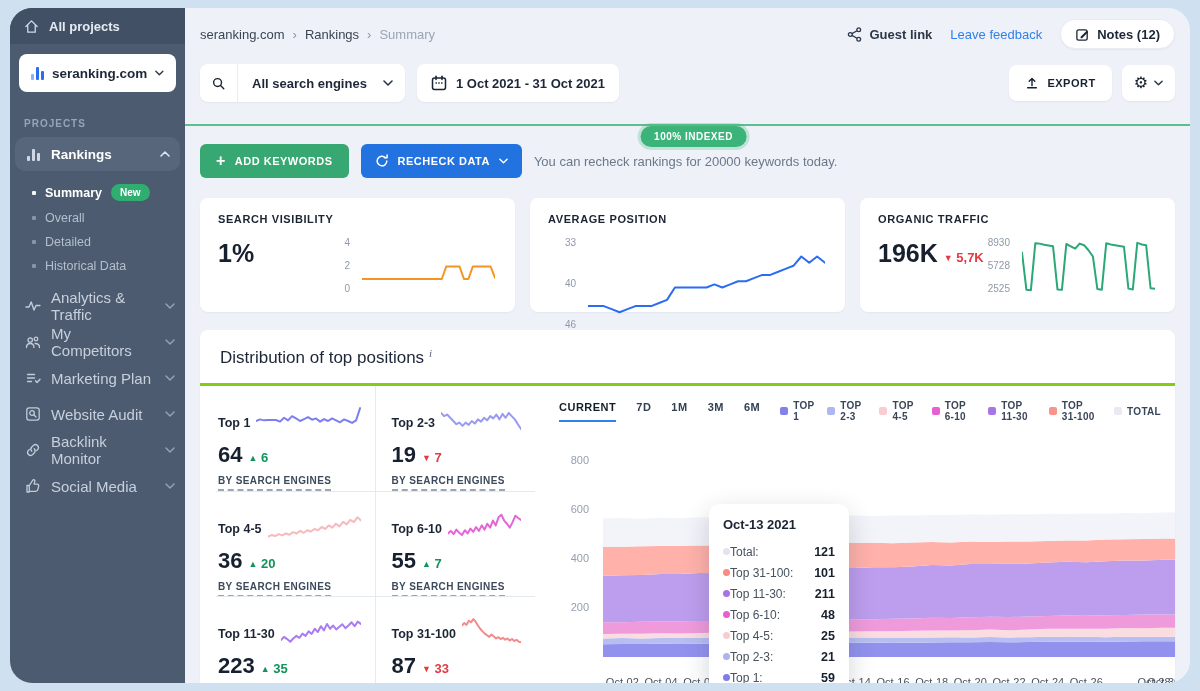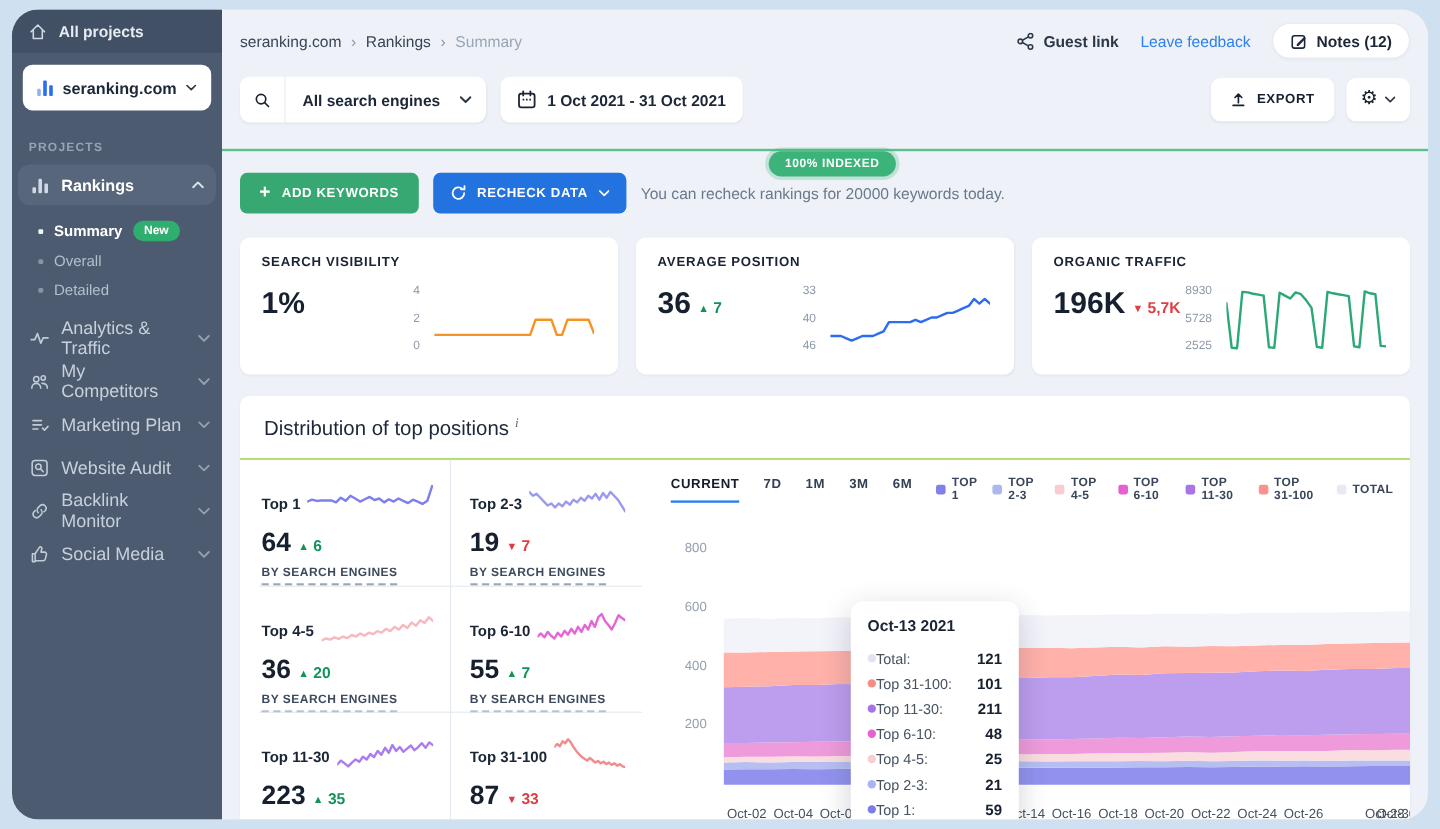--- a/index.html
+++ b/index.html
@@ -72,21 +72,21 @@
   .mval-block { width:104px; flex:none; padding-top:8px; }
   .mval { font-size:25px; font-weight:bold; color:#17202e; display:inline; }
   .mdelta { font-size:13px; font-weight:bold; margin-left:6px; white-space:nowrap; }
   .mdelta .tri { font-size:9px; vertical-align:1px; }
   .up { color:#12935a; } .down { color:#e23b41; }
   .maxis { display:flex; flex-direction:column; justify-content:space-between; align-items:flex-end; font-size:10px; color:#8e99a9; padding:6px 8px 8px 0; width:36px; flex:none; }
   .mchart { flex:1; padding:6px 2px 6px 4px; }
   .sparksvg { width:100%; height:100%; display:block; }
 
   .big-card { margin:18px 15px 0; background:#fff; border-radius:8px 8px 0 0; flex:1; box-shadow:0 1px 2px rgba(20,30,50,.05); overflow:hidden; display:flex; flex-direction:column; }
-  .bc-titlerow { padding:17px 20px 15px; border-bottom:1px solid #84cc16; }
+  .bc-titlerow { padding:17px 20px 15px; border-bottom:3px solid #84cc16; }
   .bc-title { font-size:17px; color:#1d2737; display:inline; }
   .info-i { font-style:italic; font-size:11px; color:#5a6678; vertical-align:super; margin-left:5px; font-family:"Liberation Serif", serif; }
   .bc-content { display:flex; flex:1; }
 
   .mini-col { width:335px; flex:none; padding:0 0 0 16px; }
   .mini-grid { display:grid; grid-template-columns:1fr 1fr; }
   .mini { padding:16px 14px 12px 2px; position:relative; height:105px; }
   .mini:nth-child(odd) { border-right:1px solid #e5eaf0; }
   .mini:nth-child(even) { padding-left:16px; }
   .mini:nth-child(n+3) { border-top:1px solid #e5eaf0; }
@@ -164,20 +164,24 @@
           <span class="sublabel">Summary</span>
           <span class="newbadge">New</span>
         </div>
         <div class="subitem">
           <span class="dot"></span>
           <span class="sublabel">Overall</span>
         </div>
         <div class="subitem">
           <span class="dot"></span>
           <span class="sublabel">Detailed</span>
+        </div>
+        <div class="subitem">
+          <span class="dot"></span>
+          <span class="sublabel">Historical Data</span>
         </div>
       </div>
     <div class="sidebar-nav">
         <div class="navitem">
           <span class="navic">
             <svg class="ic" width="16" height="16" viewBox="0 0 16 16">
               <polyline points="1,9 4,9 6.2,4 9,12 11,7.5 15,7.5" fill="none" stroke="#c2cbd8" stroke-width="1.4" stroke-linecap="round" stroke-linejoin="round"></polyline>
             </svg>
           </span>
           <span class="navlabel">Analytics &amp; Traffic</span>
@@ -369,21 +373,20 @@
             <div class="mchart">
               <svg viewBox="0 0 100 40" preserveAspectRatio="none" class="sparksvg">
                 <polyline points="0.00,28.50 3.33,28.50 6.67,28.50 10.00,28.50 13.33,28.50 16.67,28.50 20.00,28.50 23.33,28.50 26.67,28.50 30.00,28.50 33.33,28.50 36.67,28.50 40.00,28.50 43.33,28.50 46.67,28.50 50.00,28.50 53.33,28.50 56.67,28.50 60.00,28.50 63.33,20.00 66.67,20.00 70.00,20.00 73.33,20.00 76.67,28.50 80.00,28.50 83.33,20.00 86.67,20.00 90.00,20.00 93.33,20.00 96.67,20.00 100.00,27.65" fill="none" stroke="#f59425" stroke-width="2" vector-effect="non-scaling-stroke" stroke-linejoin="round" stroke-linecap="round"></polyline>
               </svg>
             </div>
           </div>
         </div>
         <div class="mcard">
           <div class="mtitle">AVERAGE POSITION</div>
           <div class="mbody">
-            <div class="mval-block"><span class="mval">36</span><span class="mdelta up"><span class="tri">▲</span> 7</span></div>
             <div class="maxis">
               <span>33</span>
               <span>40</span>
               <span>46</span>
             </div>
             <div class="mchart">
               <svg viewBox="0 0 100 40" preserveAspectRatio="none" class="sparksvg">
                 <polyline points="0.00,29.15 3.33,29.15 6.67,29.15 10.00,30.46 13.33,31.77 16.67,30.46 20.00,29.15 23.33,29.15 26.67,29.15 30.00,27.85 33.33,26.54 36.67,21.31 40.00,21.31 43.33,21.31 46.67,21.31 50.00,21.31 53.33,20.00 56.67,21.31 60.00,20.00 63.33,18.69 66.67,18.69 70.00,17.38 73.33,16.08 76.67,16.08 80.00,14.77 83.33,13.46 86.67,12.15 90.00,8.23 93.33,10.85 96.67,8.23 100.00,10.85" fill="none" stroke="#2b6cf0" stroke-width="2" vector-effect="non-scaling-stroke" stroke-linejoin="round" stroke-linecap="round"></polyline>
               </svg>
             </div>

